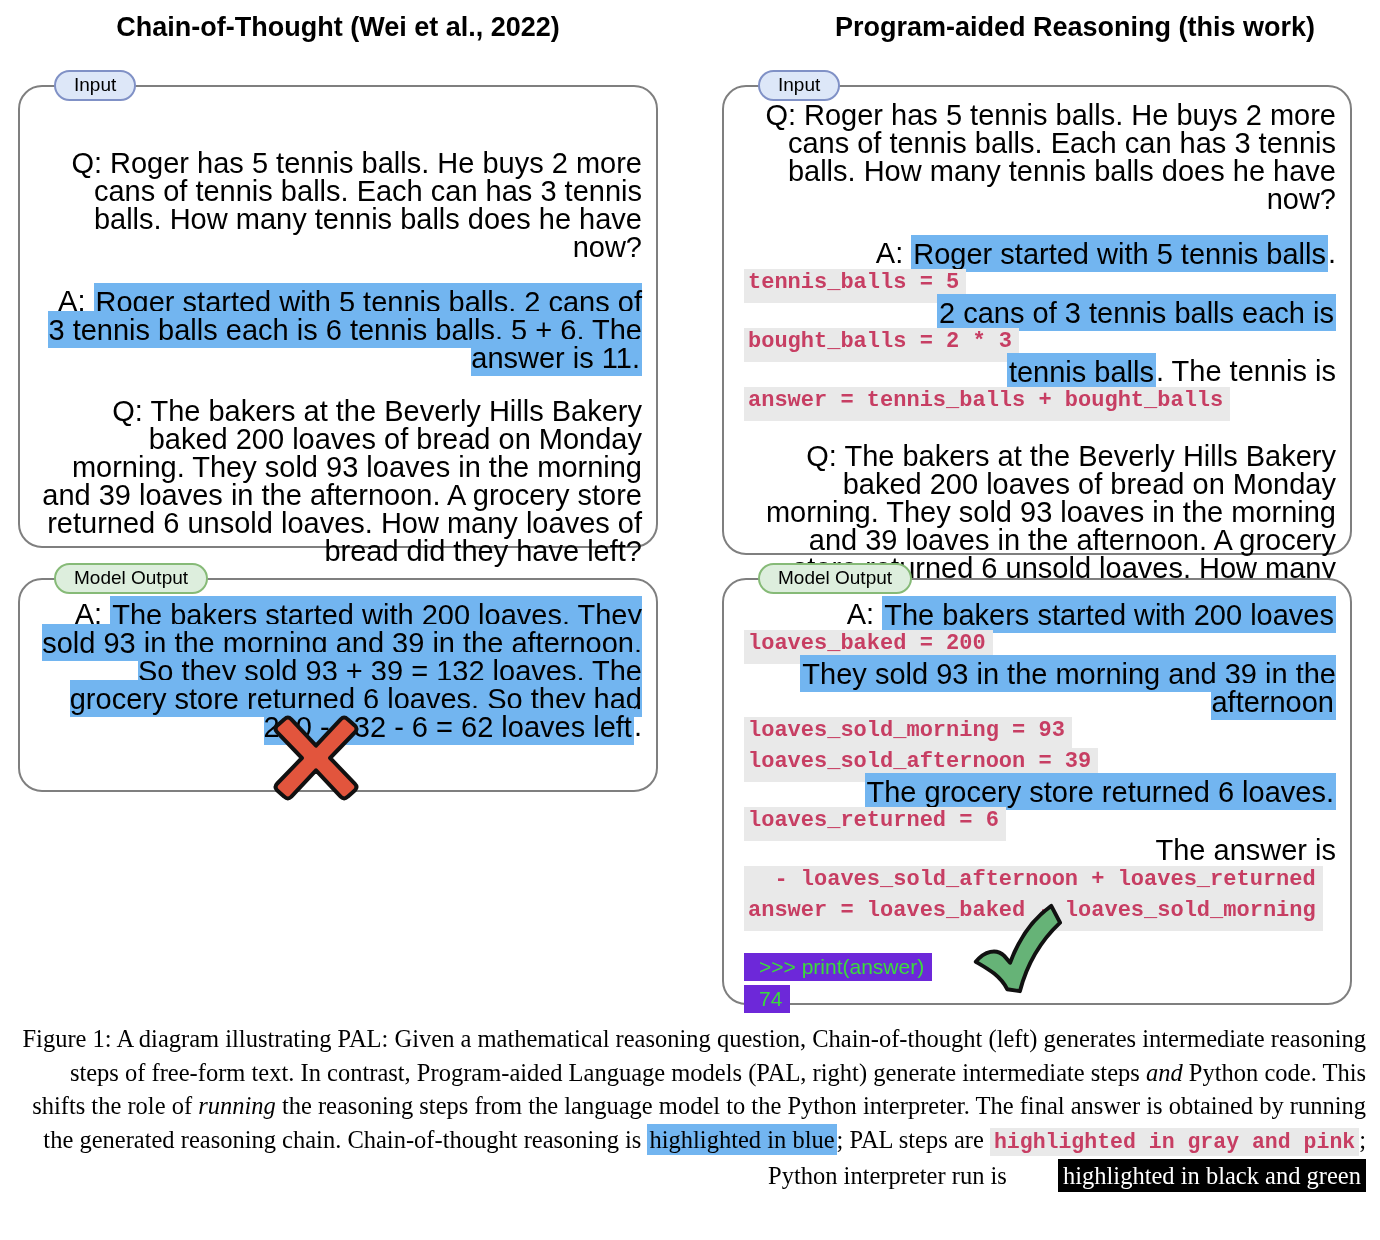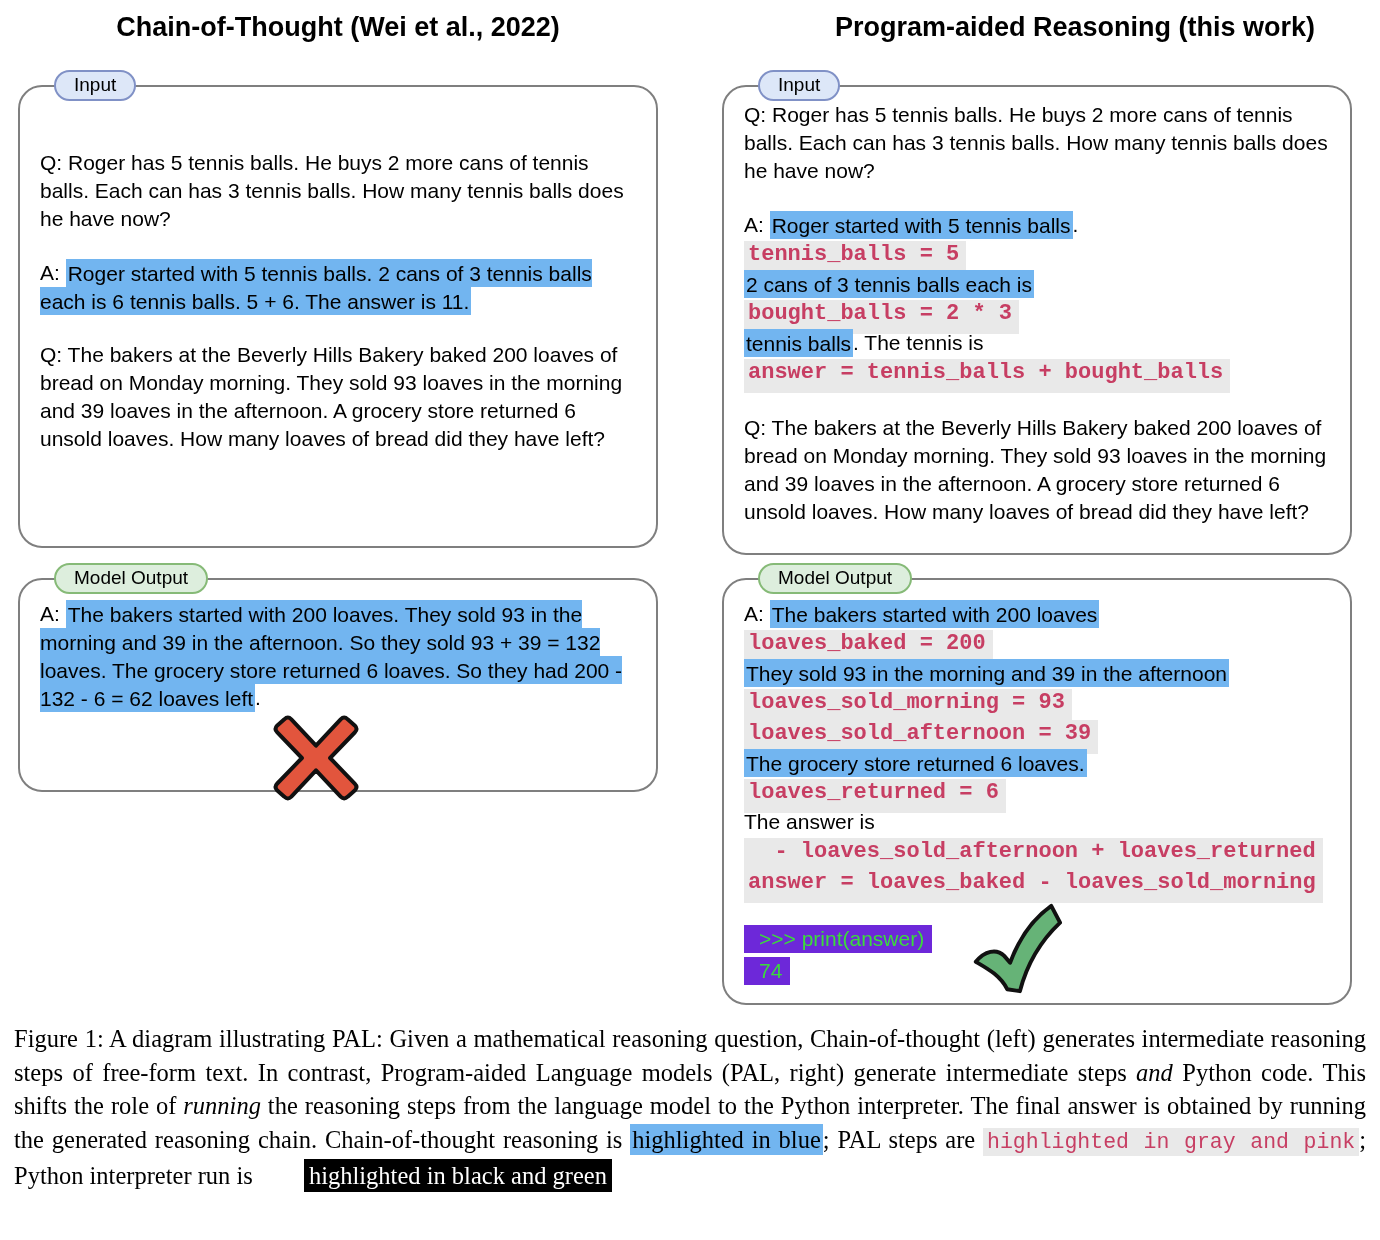--- a/index.html
+++ b/index.html
@@ -18,41 +18,41 @@
 
   .badge{position:absolute;top:-17px;left:34px;padding:2px 18px 3px 18px;border-radius:17px;
          font-size:19px;background:#dde7f8;border:2.5px solid #8091c6;white-space:nowrap;}
   .badge.output{background:#ddeedd;border-color:#86ba77;}
 
   .content{position:absolute;left:20px;right:14px;top:0;}
   #left-input-box .content{padding-top:62px;}
   #right-input-box .content{padding-top:14px;}
   #left-output-box .content,#right-output-box .content{padding-top:20px;}
 
-  .line-text{font-size:21px;line-height:28px;}
+  .line-text{font-size:29px;line-height:28px;text-align:right;}
   .line-code{line-height:31px;}
   .line-term{line-height:30px;}
   .gap{height:26px;}
 
   .seg-plain{}
   .seg-hl{background:#72b5f0;padding:2.5px 2px;}
   .seg-code{font-family:"Liberation Mono",monospace;font-weight:bold;font-size:22px;
             color:#c73e63;background:#e9e9e9;padding:1px 7px 8px 4px;white-space:pre;}
   .seg-term{font-size:21px;color:#3bdb3b;background:#6d28d9;padding:2px 8px 3px 15px;white-space:pre;}
 
   .icon-x{position:absolute;left:238px;top:134px;width:116px;height:88px;}
   .icon-check{position:absolute;left:242px;top:310px;width:98px;height:120px;}
 
   #caption{position:absolute;left:14px;top:1022px;width:1352px;
            font-family:"Liberation Serif",serif;font-size:24.5px;line-height:33.5px;
            text-align:justify;}
   #caption .line-text{font-size:inherit;line-height:inherit;}
   .seg-italic{font-style:italic;}
   .seg-hlcap{background:#72b5f0;padding:2px 2px;}
-  .seg-codecap{font-family:"Liberation Mono",monospace;font-weight:normal;font-size:21.5px;
+  .seg-codecap{font-family:"Liberation Mono",monospace;font-weight:bold;font-size:21.5px;
                color:#c73e63;background:#e9e9e9;padding:2px 4px;}
   .seg-termcap{color:#ffffff;background:#000;padding:3px 5px;margin-left:45px;}
 </style>
 </head>
 <body>
 
 <div id="page">
 
   <div class="panel-title" id="left-title">Chain-of-Thought (Wei et al., 2022)</div>
   <div class="panel-title" id="right-title">Program-aided Reasoning (this work)</div>

